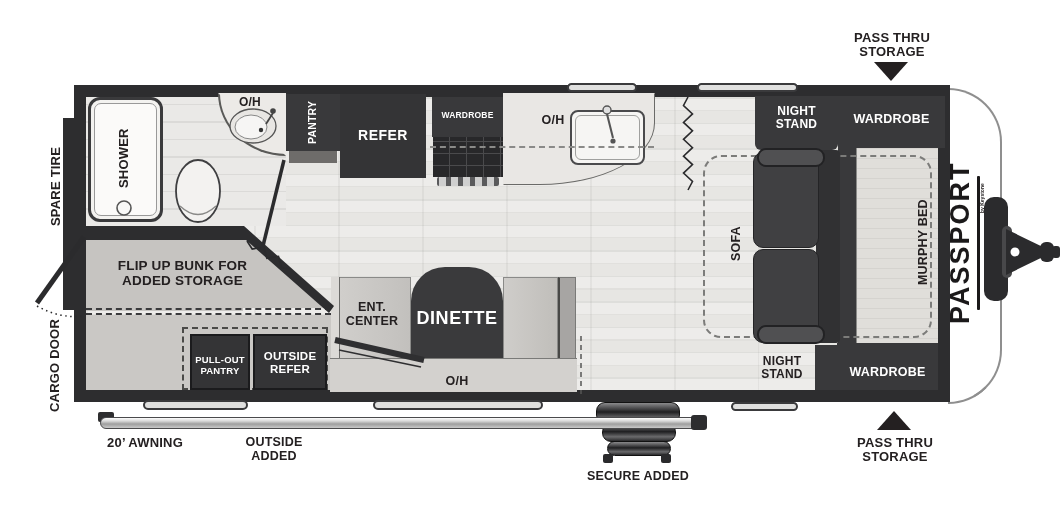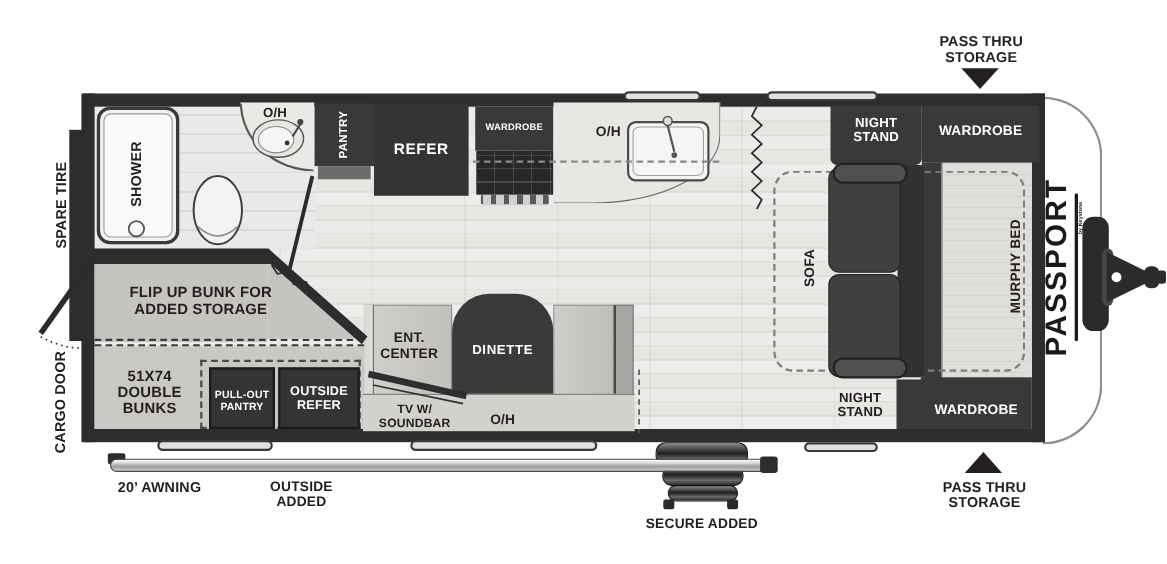--- a/index.html
+++ b/index.html
@@ -121,21 +121,21 @@
   #lbl-pantry { left:304px; top:97px; width:18px; height:51px; font-size:10.5px; }
   #lbl-refer { left:340px; top:128px; width:86px; height:16px; font-size:14px; letter-spacing:.5px; }
   #lbl-micro { left:432px; top:110px; width:71px; height:11px; font-size:8.5px; }
   #lbl-kitchen-oh { left:534px; top:113px; width:38px; height:16px; font-size:12.5px; }
   #lbl-pass-top { left:838px; top:28px; width:108px; height:34px; font-size:13px; }
   #lbl-ns-top { left:755px; top:102px; width:83px; height:32px; font-size:12px; }
   #lbl-ward-top { left:838px; top:112px; width:107px; height:16px; font-size:12.5px; }
   #lbl-sofa { left:729px; top:214px; width:16px; height:60px; font-size:12.5px; }
   #lbl-murphy { left:916px; top:186px; width:16px; height:112px; font-size:12.5px; }
   #lbl-ent { left:337px; top:301px; width:70px; height:28px; font-size:12.5px; }
-  #lbl-dinette { left:411px; top:311px; width:92px; height:16px; font-size:12px; letter-spacing:.6px; }
+  #lbl-dinette { left:411px; top:311px; width:92px; height:16px; font-size:18px; letter-spacing:.6px; }
   #lbl-tv { left:330px; top:365px; width:94px; height:27px; font-size:11px; }
   #lbl-din-oh { left:438px; top:373px; width:38px; height:17px; font-size:12.5px; }
   #lbl-flip { left:95px; top:258px; width:175px; height:31px; font-size:13.5px; }
   #lbl-bunks { left:97px; top:332px; width:78px; height:50px; font-size:13.5px; }
   #lbl-griddle { left:190px; top:354px; width:60px; height:23px; font-size:9.5px; }
   #lbl-orefer { left:253px; top:349px; width:74px; height:28px; font-size:11.5px; }
   #lbl-ns-bot { left:750px; top:352px; width:64px; height:32px; font-size:12px; }
   #lbl-ward-bot { left:837px; top:365px; width:101px; height:16px; font-size:12.5px; }
   #lbl-pass-bot { left:840px; top:433px; width:110px; height:34px; font-size:13px; }
   #lbl-awning { left:90px; top:436px; width:110px; height:15px; font-size:13px; }
@@ -276,34 +276,25 @@
     <span>STAND</span>
   </div>
   <div class="lbl wlbl" id="lbl-ward-top">WARDROBE</div>
   <div class="lbl vtext" id="lbl-sofa">SOFA</div>
   <div class="lbl vtext" id="lbl-murphy">MURPHY BED</div>
   <div class="lbl" id="lbl-ent">
     <span>ENT.</span>
     <span>CENTER</span>
   </div>
   <div class="lbl wlbl" id="lbl-dinette">DINETTE</div>
-  <div class="lbl" id="lbl-tv">
-    <span>TV W/</span>
-    <span>SOUNDBAR</span>
-  </div>
   <div class="lbl" id="lbl-din-oh">O/H</div>
   <div class="lbl" id="lbl-flip">
     <span>FLIP UP BUNK FOR</span>
     <span>ADDED STORAGE</span>
   </div>
-  <div class="lbl" id="lbl-bunks">
-    <span>51X74</span>
-    <span>DOUBLE</span>
-    <span>BUNKS</span>
-  </div>
   <div class="lbl wlbl" id="lbl-griddle">
     <span>PULL-OUT</span>
     <span>PANTRY</span>
   </div>
   <div class="lbl wlbl" id="lbl-orefer">
     <span>OUTSIDE</span>
     <span>REFER</span>
   </div>
   <div class="lbl" id="lbl-ns-bot">
     <span>NIGHT</span>

